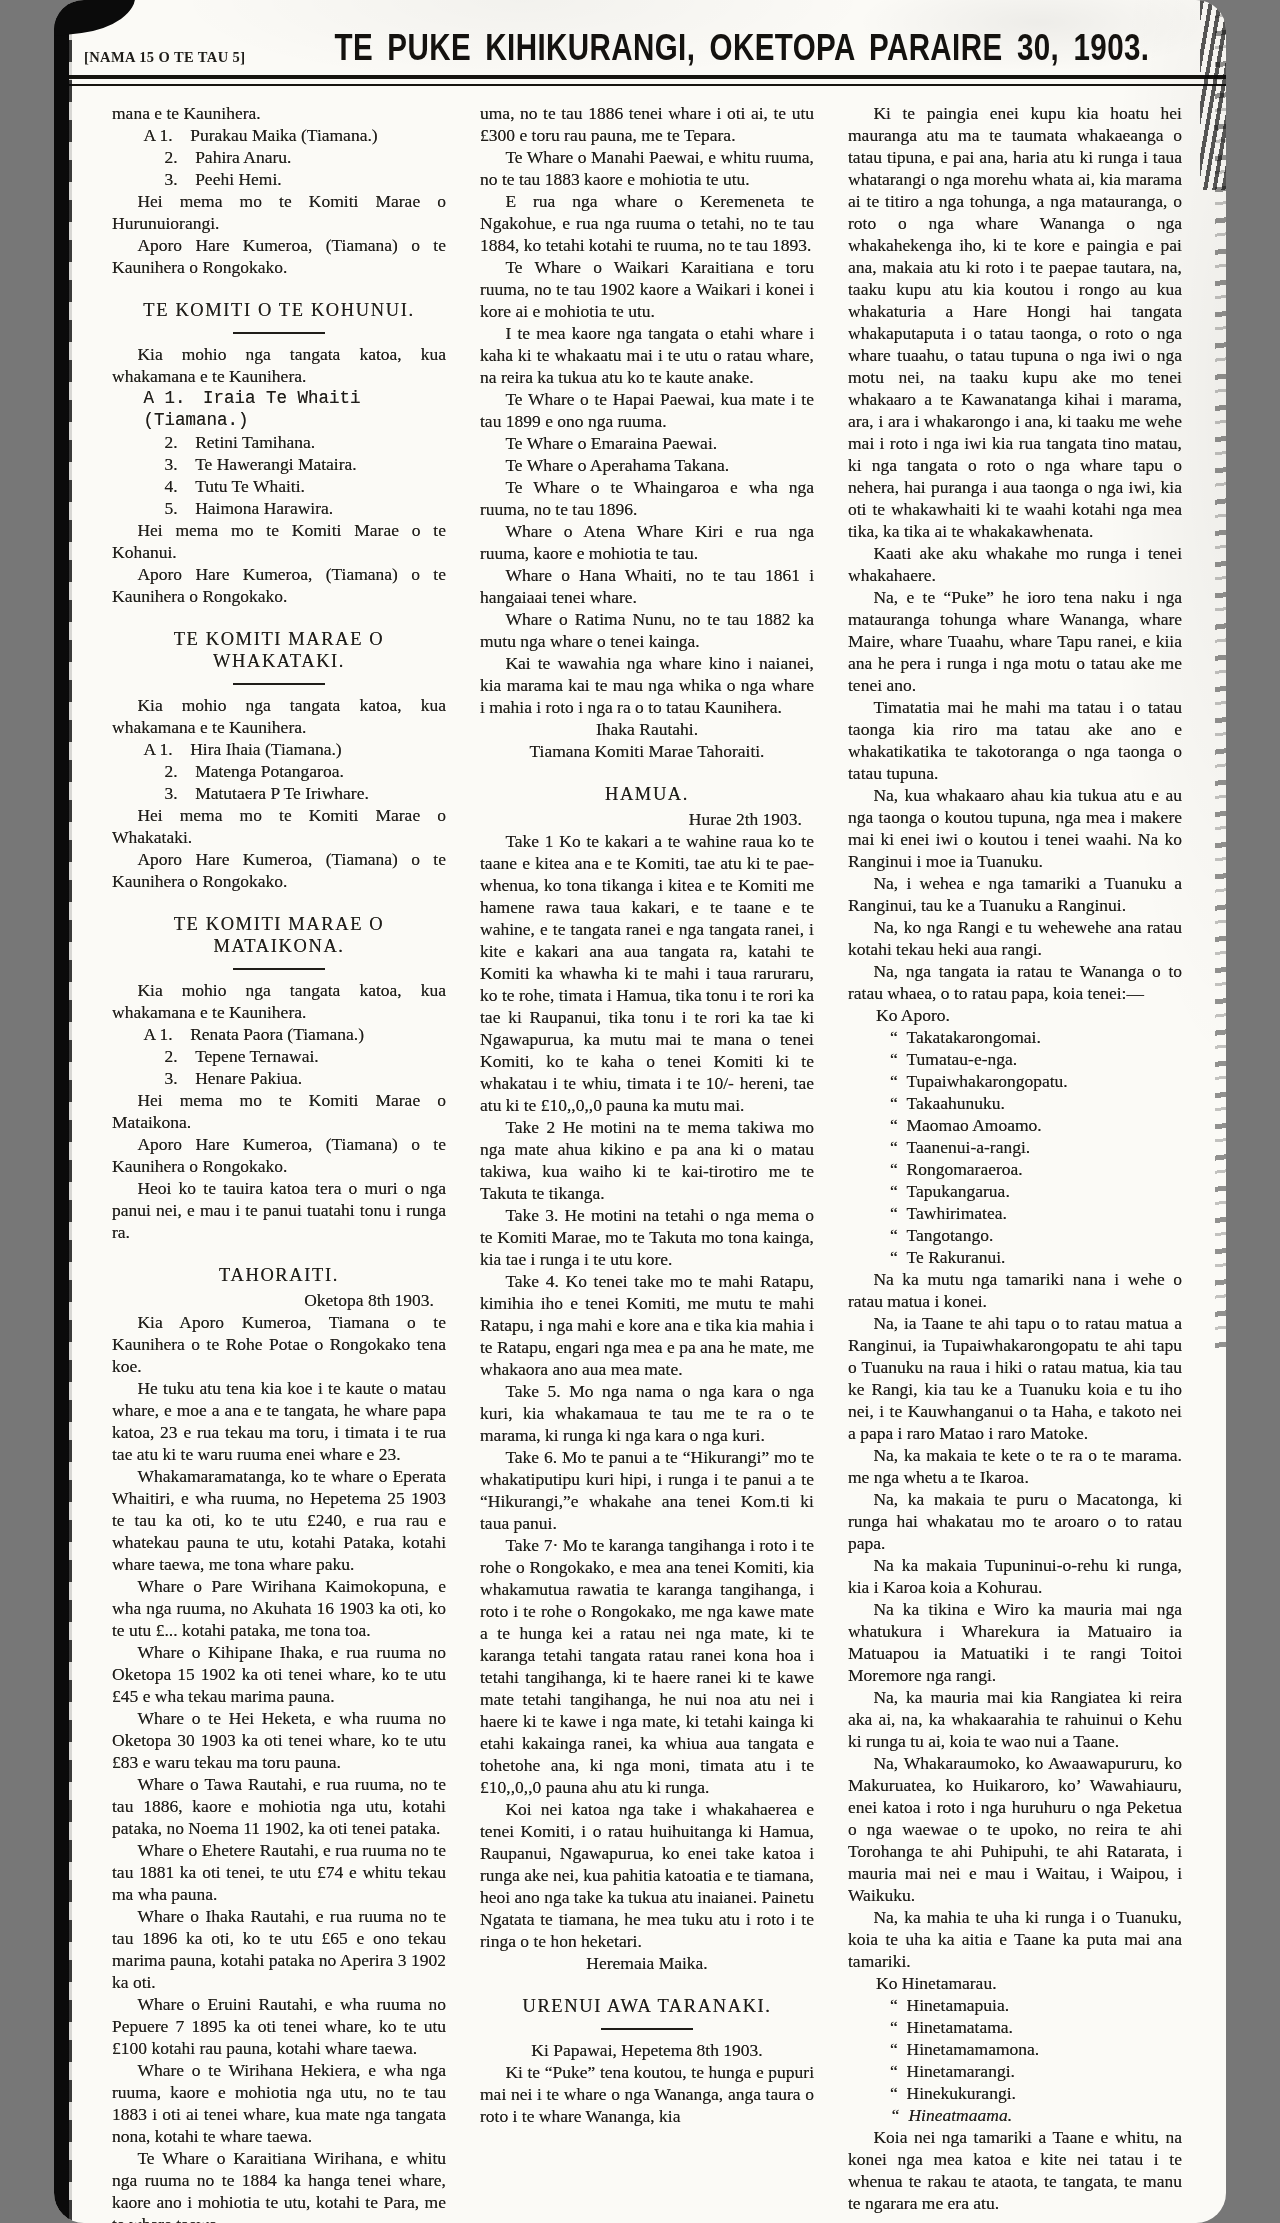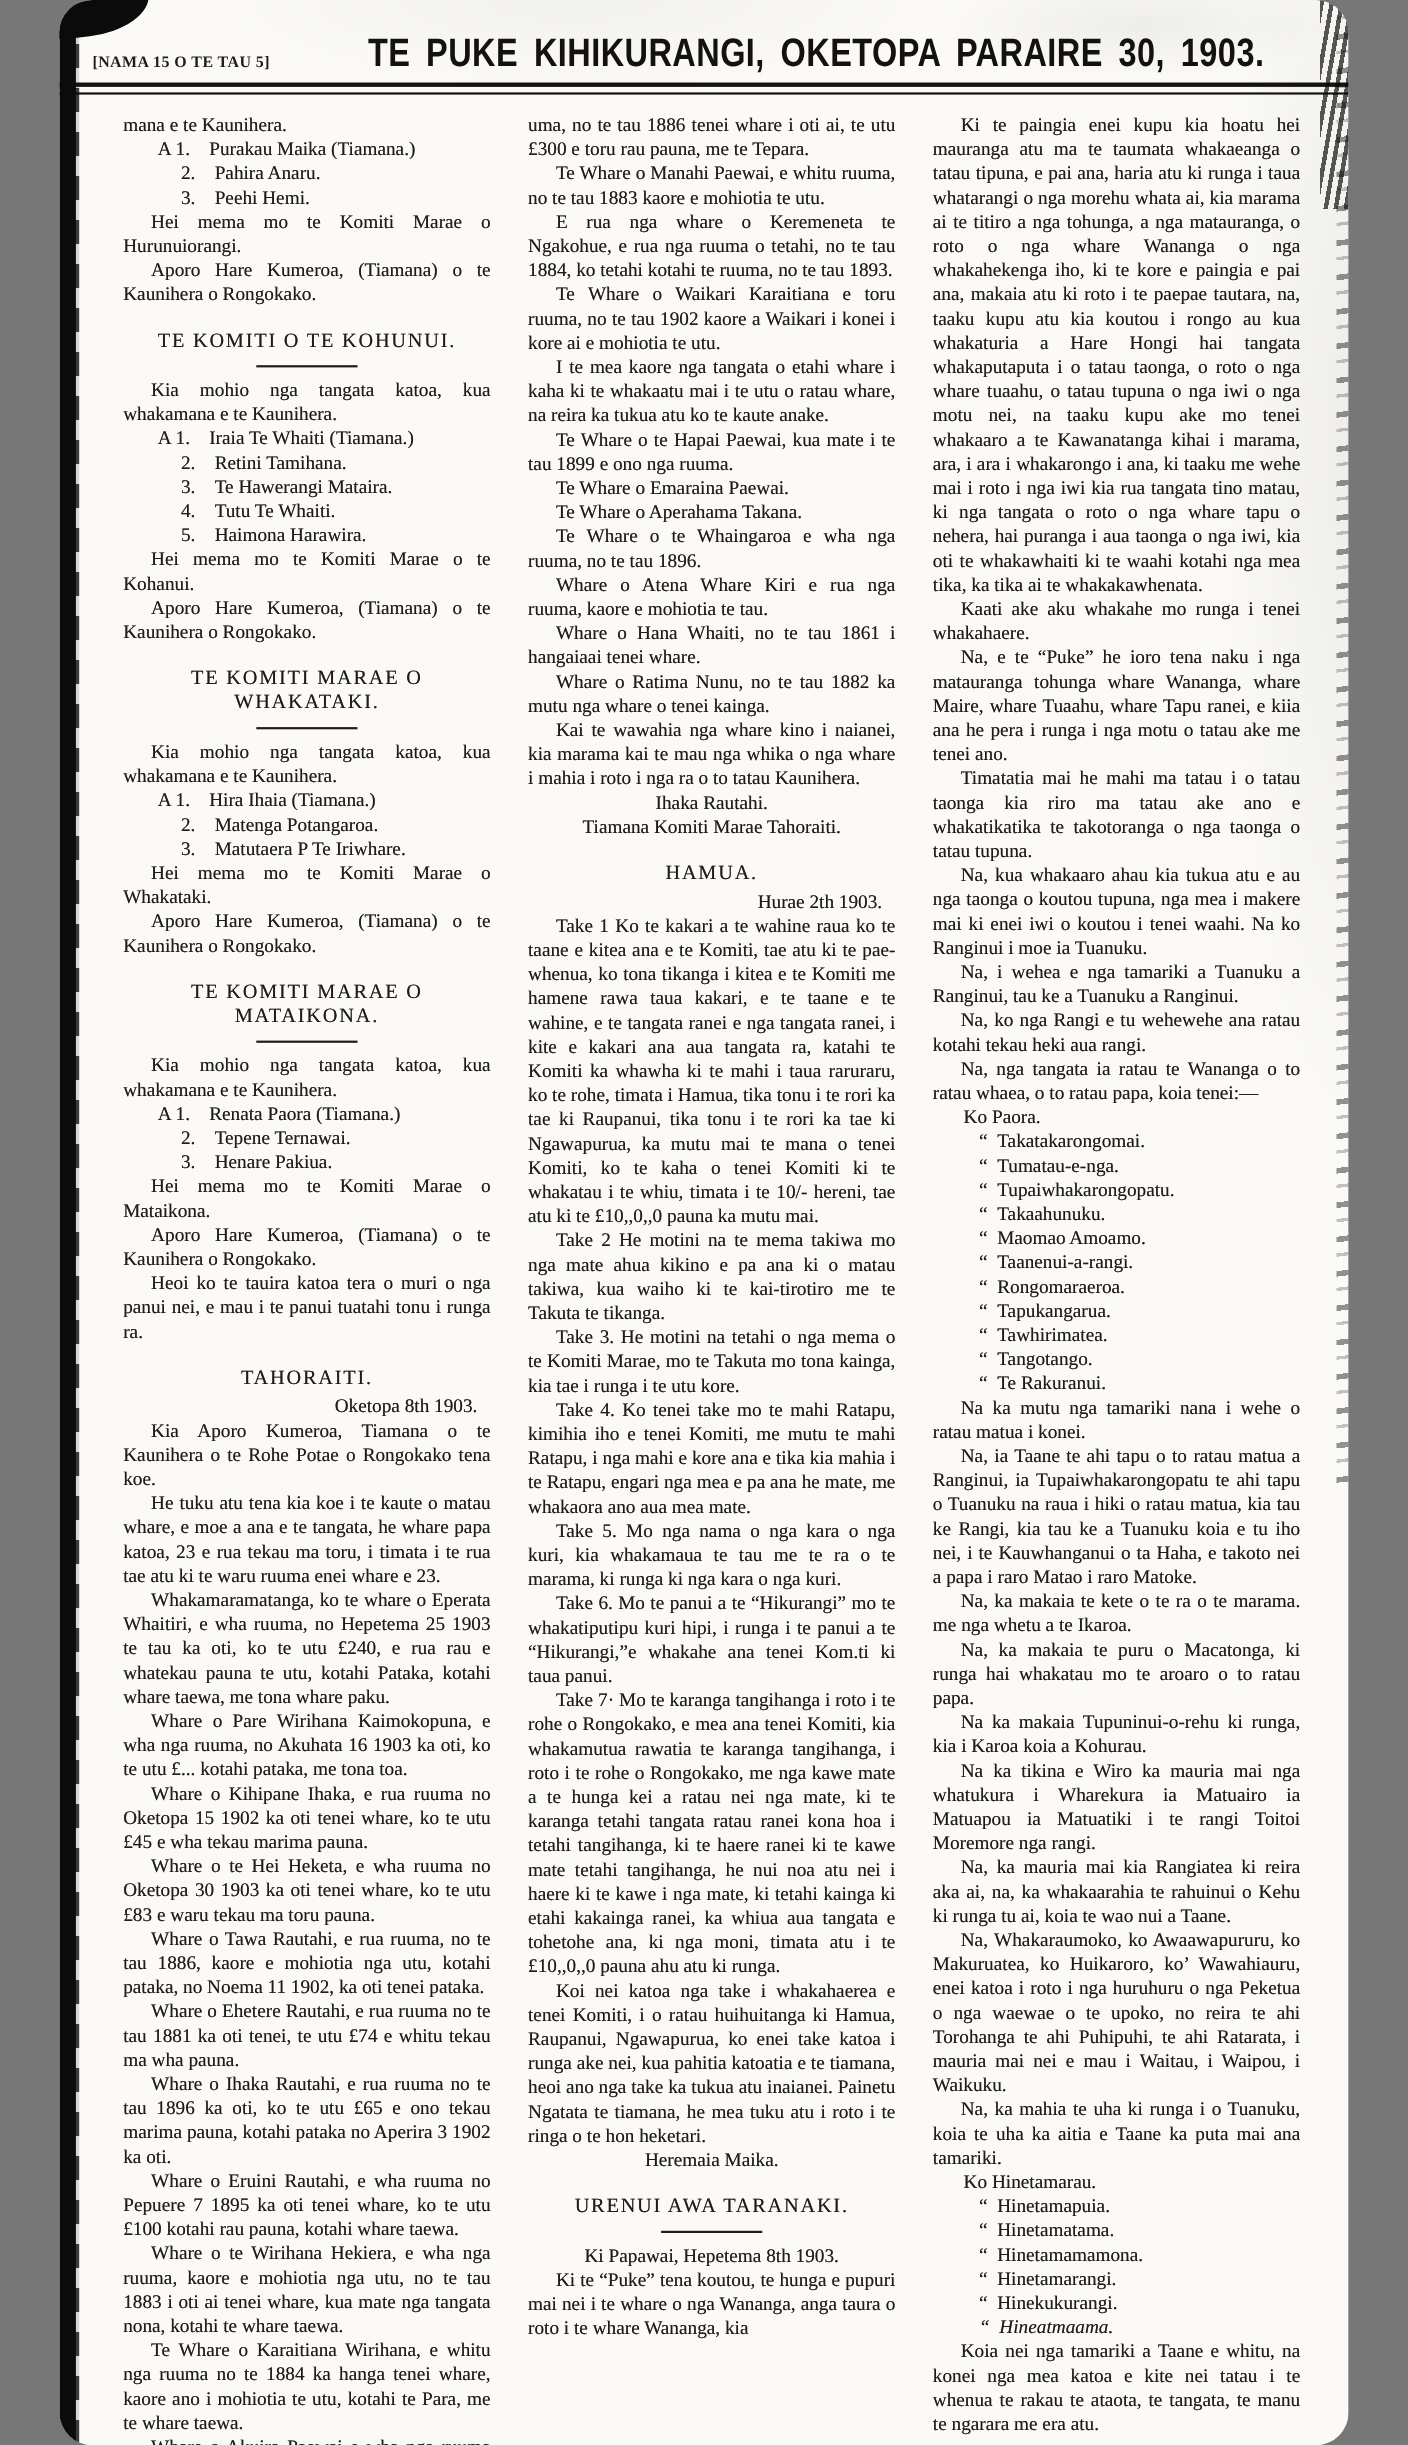--- a/index.html
+++ b/index.html
@@ -71,21 +71,21 @@
         <div class="blk li" style="padding-left: 1.8em;">A 1.  Purakau Maika (Tiamana.)</div>
         <div class="blk li" style="padding-left: 3em;">2.  Pahira Anaru.</div>
         <div class="blk li" style="padding-left: 3em;">3.  Peehi Hemi.</div>
         <div class="blk p">Hei mema mo te Komiti Marae o Hurunuiorangi.</div>
         <div class="blk p">Aporo Hare Kumeroa, (Tiamana) o te Kaunihera o Rongokako.</div>
         <div class="blk h">
           <div class="htext">TE KOMITI O TE KOHUNUI.</div>
           <div class="hrule"></div>
         </div>
         <div class="blk p">Kia mohio nga tangata katoa, kua whakamana e te Kaunihera.</div>
-        <div class="blk li" style="padding-left: 1.8em;">A 1.  Iraia Te Whaiti (Tiamana.)</div>
+        <div class="blk li" style="padding-left: 1.8em; font-family: Liberation Mono, monospace;">A 1.  Iraia Te Whaiti (Tiamana.)</div>
         <div class="blk li" style="padding-left: 3em;">2.  Retini Tamihana.</div>
         <div class="blk li" style="padding-left: 3em;">3.  Te Hawerangi Mataira.</div>
         <div class="blk li" style="padding-left: 3em;">4.  Tutu Te Whaiti.</div>
         <div class="blk li" style="padding-left: 3em;">5.  Haimona Harawira.</div>
         <div class="blk p">Hei mema mo te Komiti Marae o te Kohanui.</div>
         <div class="blk p">Aporo Hare Kumeroa, (Tiamana) o te Kaunihera o Rongokako.</div>
         <div class="blk h">
           <div class="htext">TE KOMITI MARAE O WHAKATAKI.</div>
           <div class="hrule"></div>
         </div>
@@ -163,21 +163,21 @@
       </div>
     <div class="col">
         <div class="blk p">Ki te paingia enei kupu kia hoatu hei mauranga atu ma te taumata whakaeanga o tatau tipuna, e pai ana, haria atu ki runga i taua whatarangi o nga morehu whata ai, kia marama ai te titiro a nga tohunga, a nga matauranga, o roto o nga whare Wananga o nga whakahekenga iho, ki te kore e paingia e pai ana, makaia atu ki roto i te paepae tautara, na, taaku kupu atu kia koutou i rongo au kua whakaturia a Hare Hongi hai tangata whakaputaputa i o tatau taonga, o roto o nga whare tuaahu, o tatau tupuna o nga iwi o nga motu nei, na taaku kupu ake mo tenei whakaaro a te Kawanatanga kihai i marama, ara, i ara i whakarongo i ana, ki taaku me wehe mai i roto i nga iwi kia rua tangata tino matau, ki nga tangata o roto o nga whare tapu o nehera, hai puranga i aua taonga o nga iwi, kia oti te whakawhaiti ki te waahi kotahi nga mea tika, ka tika ai te whakakawhenata.</div>
         <div class="blk p">Kaati ake aku whakahe mo runga i tenei whakahaere.</div>
         <div class="blk p">Na, e te “Puke” he ioro tena naku i nga matauranga tohunga whare Wananga, whare Maire, whare Tuaahu, whare Tapu ranei, e kiia ana he pera i runga i nga motu o tatau ake me tenei ano.</div>
         <div class="blk p">Timatatia mai he mahi ma tatau i o tatau taonga kia riro ma tatau ake ano e whakatikatika te takotoranga o nga taonga o tatau tupuna.</div>
         <div class="blk p">Na, kua whakaaro ahau kia tukua atu e au nga taonga o koutou tupuna, nga mea i makere mai ki enei iwi o koutou i tenei waahi.  Na ko Ranginui i moe ia Tuanuku.</div>
         <div class="blk p">Na, i wehea e nga tamariki a Tuanuku a Ranginui, tau ke a Tuanuku a Ranginui.</div>
         <div class="blk p">Na, ko nga Rangi e tu wehewehe ana ratau kotahi tekau heki aua rangi.</div>
         <div class="blk p">Na, nga tangata ia ratau te Wananga o to ratau whaea, o to ratau papa, koia tenei:—</div>
-        <div class="blk li" style="padding-left: 1.6em;">Ko Paora.</div>
+        <div class="blk li" style="padding-left: 1.6em;">Ko Aporo.</div>
         <div class="blk li" style="padding-left: 2.4em;">“ Takatakarongomai.</div>
         <div class="blk li" style="padding-left: 2.4em;">“ Tumatau-e-nga.</div>
         <div class="blk li" style="padding-left: 2.4em;">“ Tupaiwhakarongopatu.</div>
         <div class="blk li" style="padding-left: 2.4em;">“ Takaahunuku.</div>
         <div class="blk li" style="padding-left: 2.4em;">“ Maomao Amoamo.</div>
         <div class="blk li" style="padding-left: 2.4em;">“ Taanenui-a-rangi.</div>
         <div class="blk li" style="padding-left: 2.4em;">“ Rongomaraeroa.</div>
         <div class="blk li" style="padding-left: 2.4em;">“ Tapukangarua.</div>
         <div class="blk li" style="padding-left: 2.4em;">“ Tawhirimatea.</div>
         <div class="blk li" style="padding-left: 2.4em;">“ Tangotango.</div>

